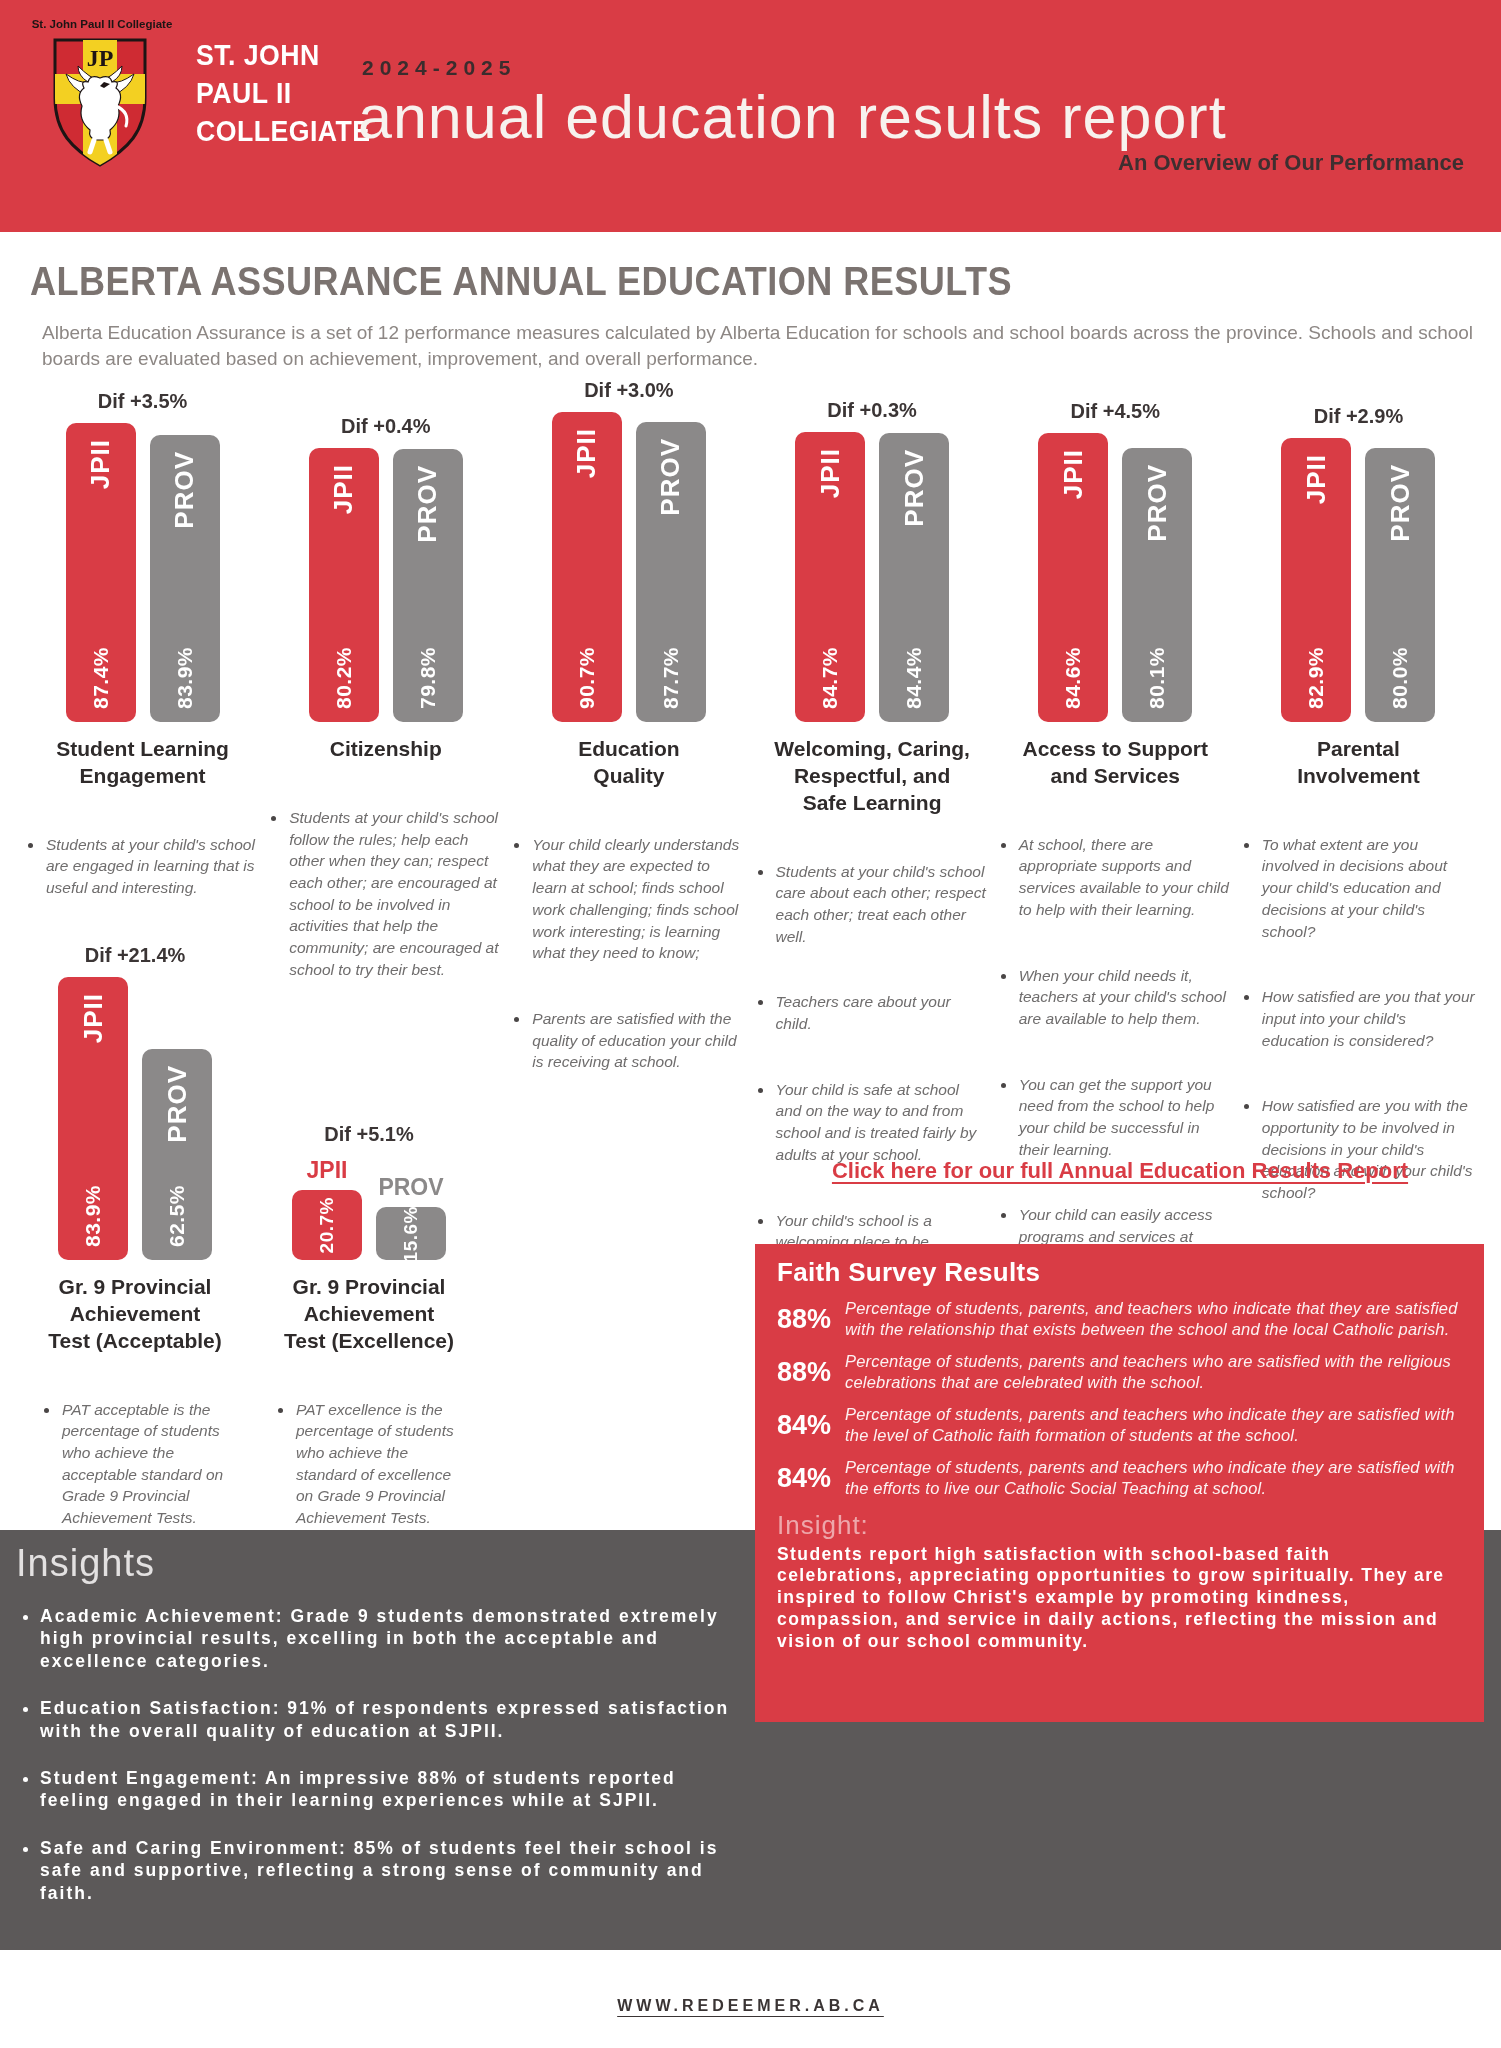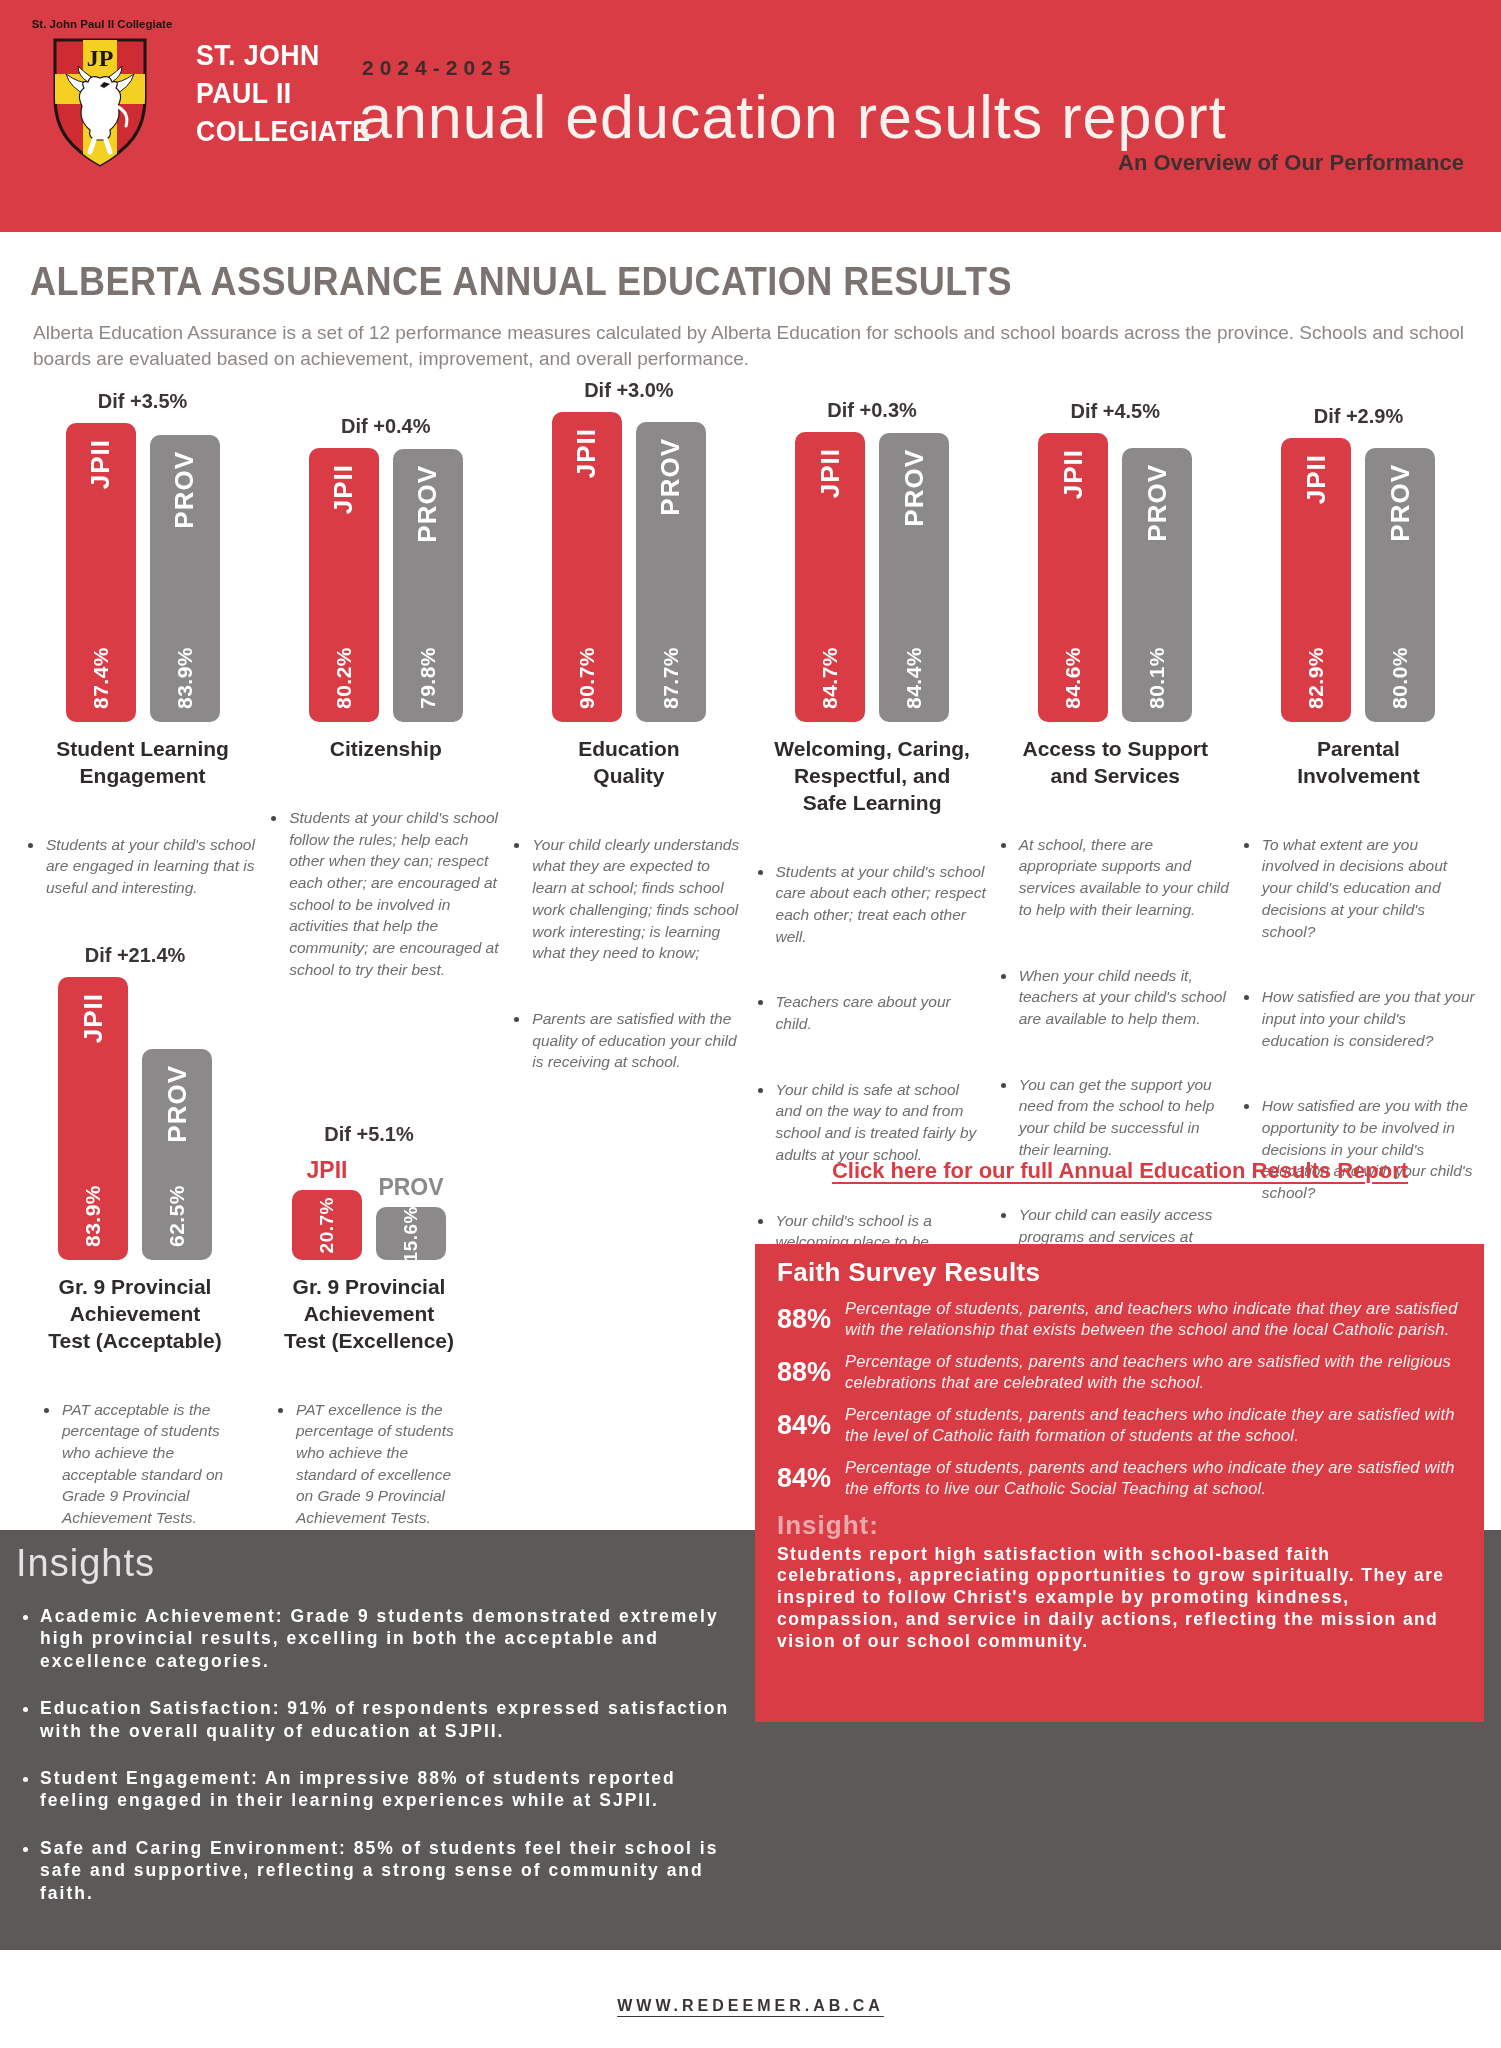--- a/index.html
+++ b/index.html
@@ -19,21 +19,21 @@
     font-size:29px;line-height:38px;letter-spacing:.5px;transform:scaleX(.92);transform-origin:left top;white-space:pre-line;}
   .year{position:absolute;left:362px;top:56px;color:#3b2c2d;font-weight:700;
     font-size:21px;letter-spacing:6px;}
   .report-title{position:absolute;left:358px;top:82px;color:#f7f2ee;font-weight:200;
     font-size:61px;letter-spacing:1px;white-space:nowrap;}
   .overview{position:absolute;right:37px;top:150px;color:#3e2f30;font-weight:600;font-size:22px;}
 
   
   .main-title{position:absolute;left:30px;top:258px;color:var(--title-gray);font-weight:800;
     font-size:41px;letter-spacing:.5px;white-space:nowrap;transform:scaleX(.88);transform-origin:left top;}
-  .main-sub{position:absolute;left:33px;top:320px;width:1448px;color:var(--sub-gray);
+  .main-sub{position:absolute;left:42px;top:320px;width:1448px;color:var(--sub-gray);
     font-size:19px;line-height:1.38;}
 
   
   .row1{position:absolute;left:22px;top:392px;width:1457px;display:flex;gap:2px;}
   .row1 .col{flex:1 1 0;min-width:0;}
   .row2{position:absolute;left:30px;top:968px;width:470px;display:flex;gap:24px;}
   .row2 .col{width:210px;}
 
   .chart{position:relative;display:flex;justify-content:center;align-items:flex-end;overflow:visible;}
   .row1 .chart{height:330px;}
@@ -77,21 +77,21 @@
 
   
   .faith-box{position:absolute;left:755px;top:1244px;width:729px;min-height:478px;
     background:var(--red);padding:13px 22px 16px 22px;}
   .faith-title{color:#ffffff;font-size:26px;font-weight:700;letter-spacing:.3px;}
   .faith-items{margin-top:10px;}
   .faith-item{display:flex;align-items:center;gap:13px;margin-bottom:10px;}
   .fpct{min-width:55px;color:#ffffff;font-size:27px;font-weight:800;}
   .ftext{color:rgba(255,255,255,.93);font-size:16.5px;font-style:italic;line-height:1.3;
     letter-spacing:.2px;}
-  .insight-label{margin:4px 0 3px;color:rgba(255,255,255,.55);font-size:26px;font-weight:700;
+  .insight-label{margin:4px 0 3px;color:rgba(255,255,255,.55);font-size:26px;font-weight:400;
     letter-spacing:1px;}
   .insight-text{color:#ffffff;font-size:17.5px;font-weight:700;letter-spacing:1.4px;line-height:1.25;}
 
   
   .footer{position:absolute;left:0;top:1997px;width:1501px;text-align:center;}
   .footer-link{color:var(--dark);font-size:16px;font-weight:800;letter-spacing:4px;
     text-decoration:underline;text-underline-offset:5px;cursor:pointer;}
 </style>
 </head>
 <body>

